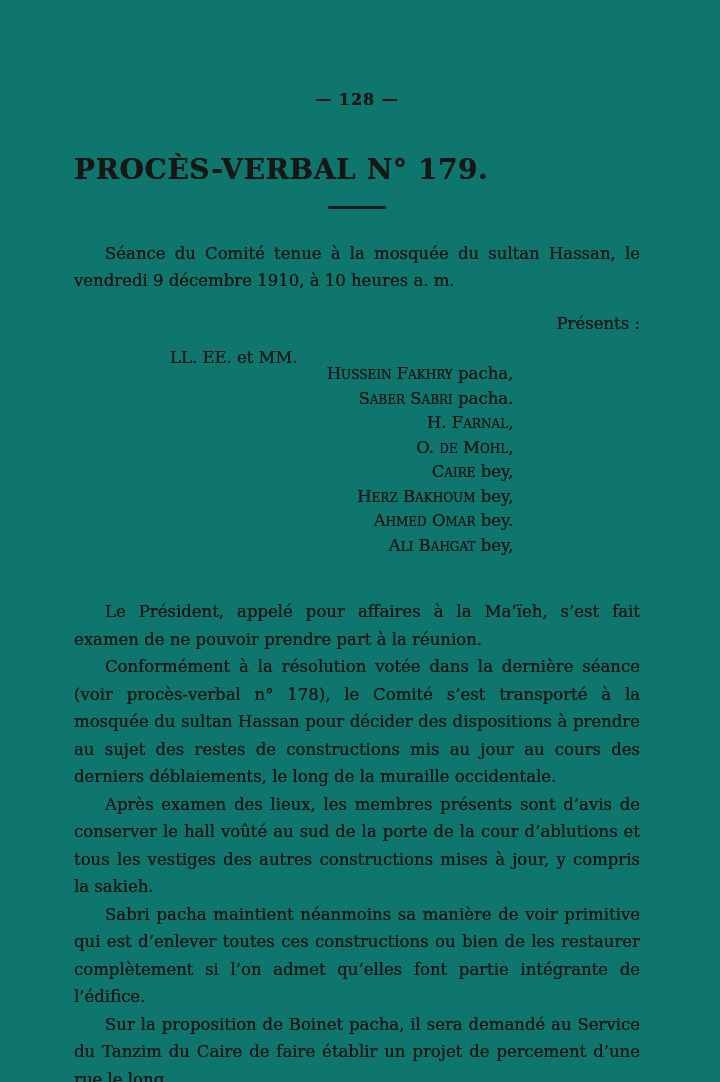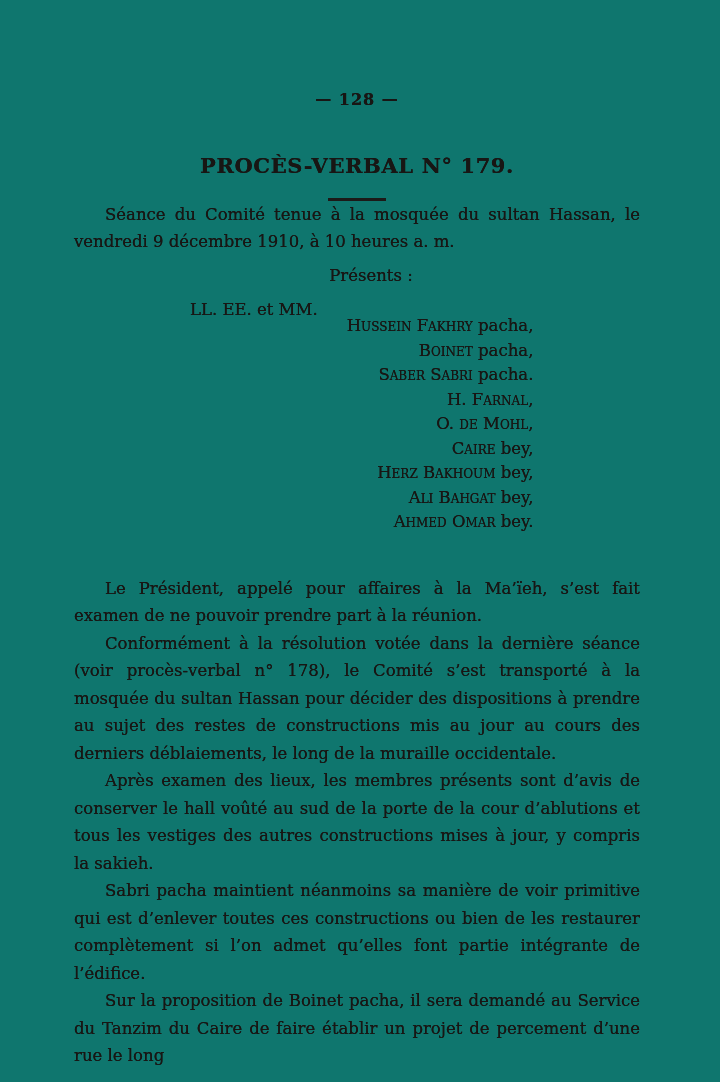--- a/index.html
+++ b/index.html
@@ -16,56 +16,56 @@
   }
   .page-number {
     text-align: center;
     font-size: 16px;
     font-weight: bold;
     letter-spacing: 1px;
     text-shadow: 0 0 0.6px currentColor;
   }
   .title {
     margin: 44px 0 0 0;
-    text-align: center;
-    font-size: 21px;
+    text-align: left;
+    font-size: 28px;
     font-weight: bold;
     letter-spacing: 0.6px;
     text-shadow: 0 0 0.5px currentColor;
   }
   .title-rule {
     width: 58px;
     height: 2.5px;
     background: #1c1a18;
     margin: 20px auto 0 auto;
   }
   .para {
     margin: 0;
     font-size: 16.5px;
     line-height: 27.5px;
     text-align: justify;
     text-indent: 31px;
     text-shadow: 0 0 0.6px currentColor;
     hyphens: auto;
   }
-  .intro { }
+  .intro { margin-top: 31px; }
   .presents-label {
-    margin-top: 6px;
-    text-align: center;
+    margin-top: 15px;
+    text-align: right;
     text-indent: 28px;
   }
   .presents-row {
     display: flex;
     align-items: flex-start;
     margin: 9px 0 0 96px;
     font-size: 16.5px;
     line-height: 24.5px;
     text-shadow: 0 0 0.6px currentColor;
   }
-  .presents-prefix { white-space: nowrap; margin-left: 20px; }
+  .presents-prefix { white-space: nowrap; }
   .attendees {
     list-style: none;
     margin: 16px;
     padding: 0 0 0 13px;
     text-align: right;
   }
   .sc { font-variant: small-caps; }
   .body-text { margin-top: 24px; }
 </style>
 </head>
@@ -80,28 +80,27 @@
   <div class="title-rule"></div>
 
   <p class="para intro">Séance du Comité tenue à la mosquée du sultan Hassan, le vendredi 9 décembre 1910, à 10 heures a. m.</p>
 
   <p class="para presents-label">Présents :</p>
 
   <div class="presents-row">
     <span class="presents-prefix">LL. EE. et MM.</span>
     <ul class="attendees">
       <li><span class="sc">Hussein Fakhry</span><span> pacha,</span></li>
-      <li><span class="sc">Boinet</span><span> pacha,</span></li>
       <li><span class="sc">Saber Sabri</span><span> pacha.</span></li>
       <li><span class="sc">H. Farnal</span><span>,</span></li>
       <li><span class="sc">O. de Mohl</span><span>,</span></li>
       <li><span class="sc">Caire</span><span> bey,</span></li>
       <li><span class="sc">Herz Bakhoum</span><span> bey,</span></li>
+      <li><span class="sc">Ahmed Omar</span><span> bey.</span></li>
       <li><span class="sc">Ali Bahgat</span><span> bey,</span></li>
-      <li><span class="sc">Ahmed Omar</span><span> bey.</span></li>
     </ul>
   </div>
 
   <div class="body-text">
     <p class="para">Le Président, appelé pour affaires à la Ma’ïeh, s’est fait examen de ne pouvoir prendre part à la réunion.</p>
     <p class="para">Conformément à la résolution votée dans la dernière séance (voir procès-verbal n° 178), le Comité s’est transporté à la mosquée du sultan Hassan pour décider des dispositions à prendre au sujet des restes de constructions mis au jour au cours des derniers déblaiements, le long de la muraille occidentale.</p>
     <p class="para">Après examen des lieux, les membres présents sont d’avis de conserver le hall voûté au sud de la porte de la cour d’ablutions et tous les vestiges des autres constructions mises à jour, y compris la sakieh.</p>
     <p class="para">Sabri pacha maintient néanmoins sa manière de voir primitive qui est d’enlever toutes ces constructions ou bien de les restaurer complètement si l’on admet qu’elles font partie intégrante de l’édifice.</p>
     <p class="para">Sur la proposition de Boinet pacha, il sera demandé au Service du Tanzim du Caire de faire établir un projet de percement d’une rue le long</p>
   </div>

